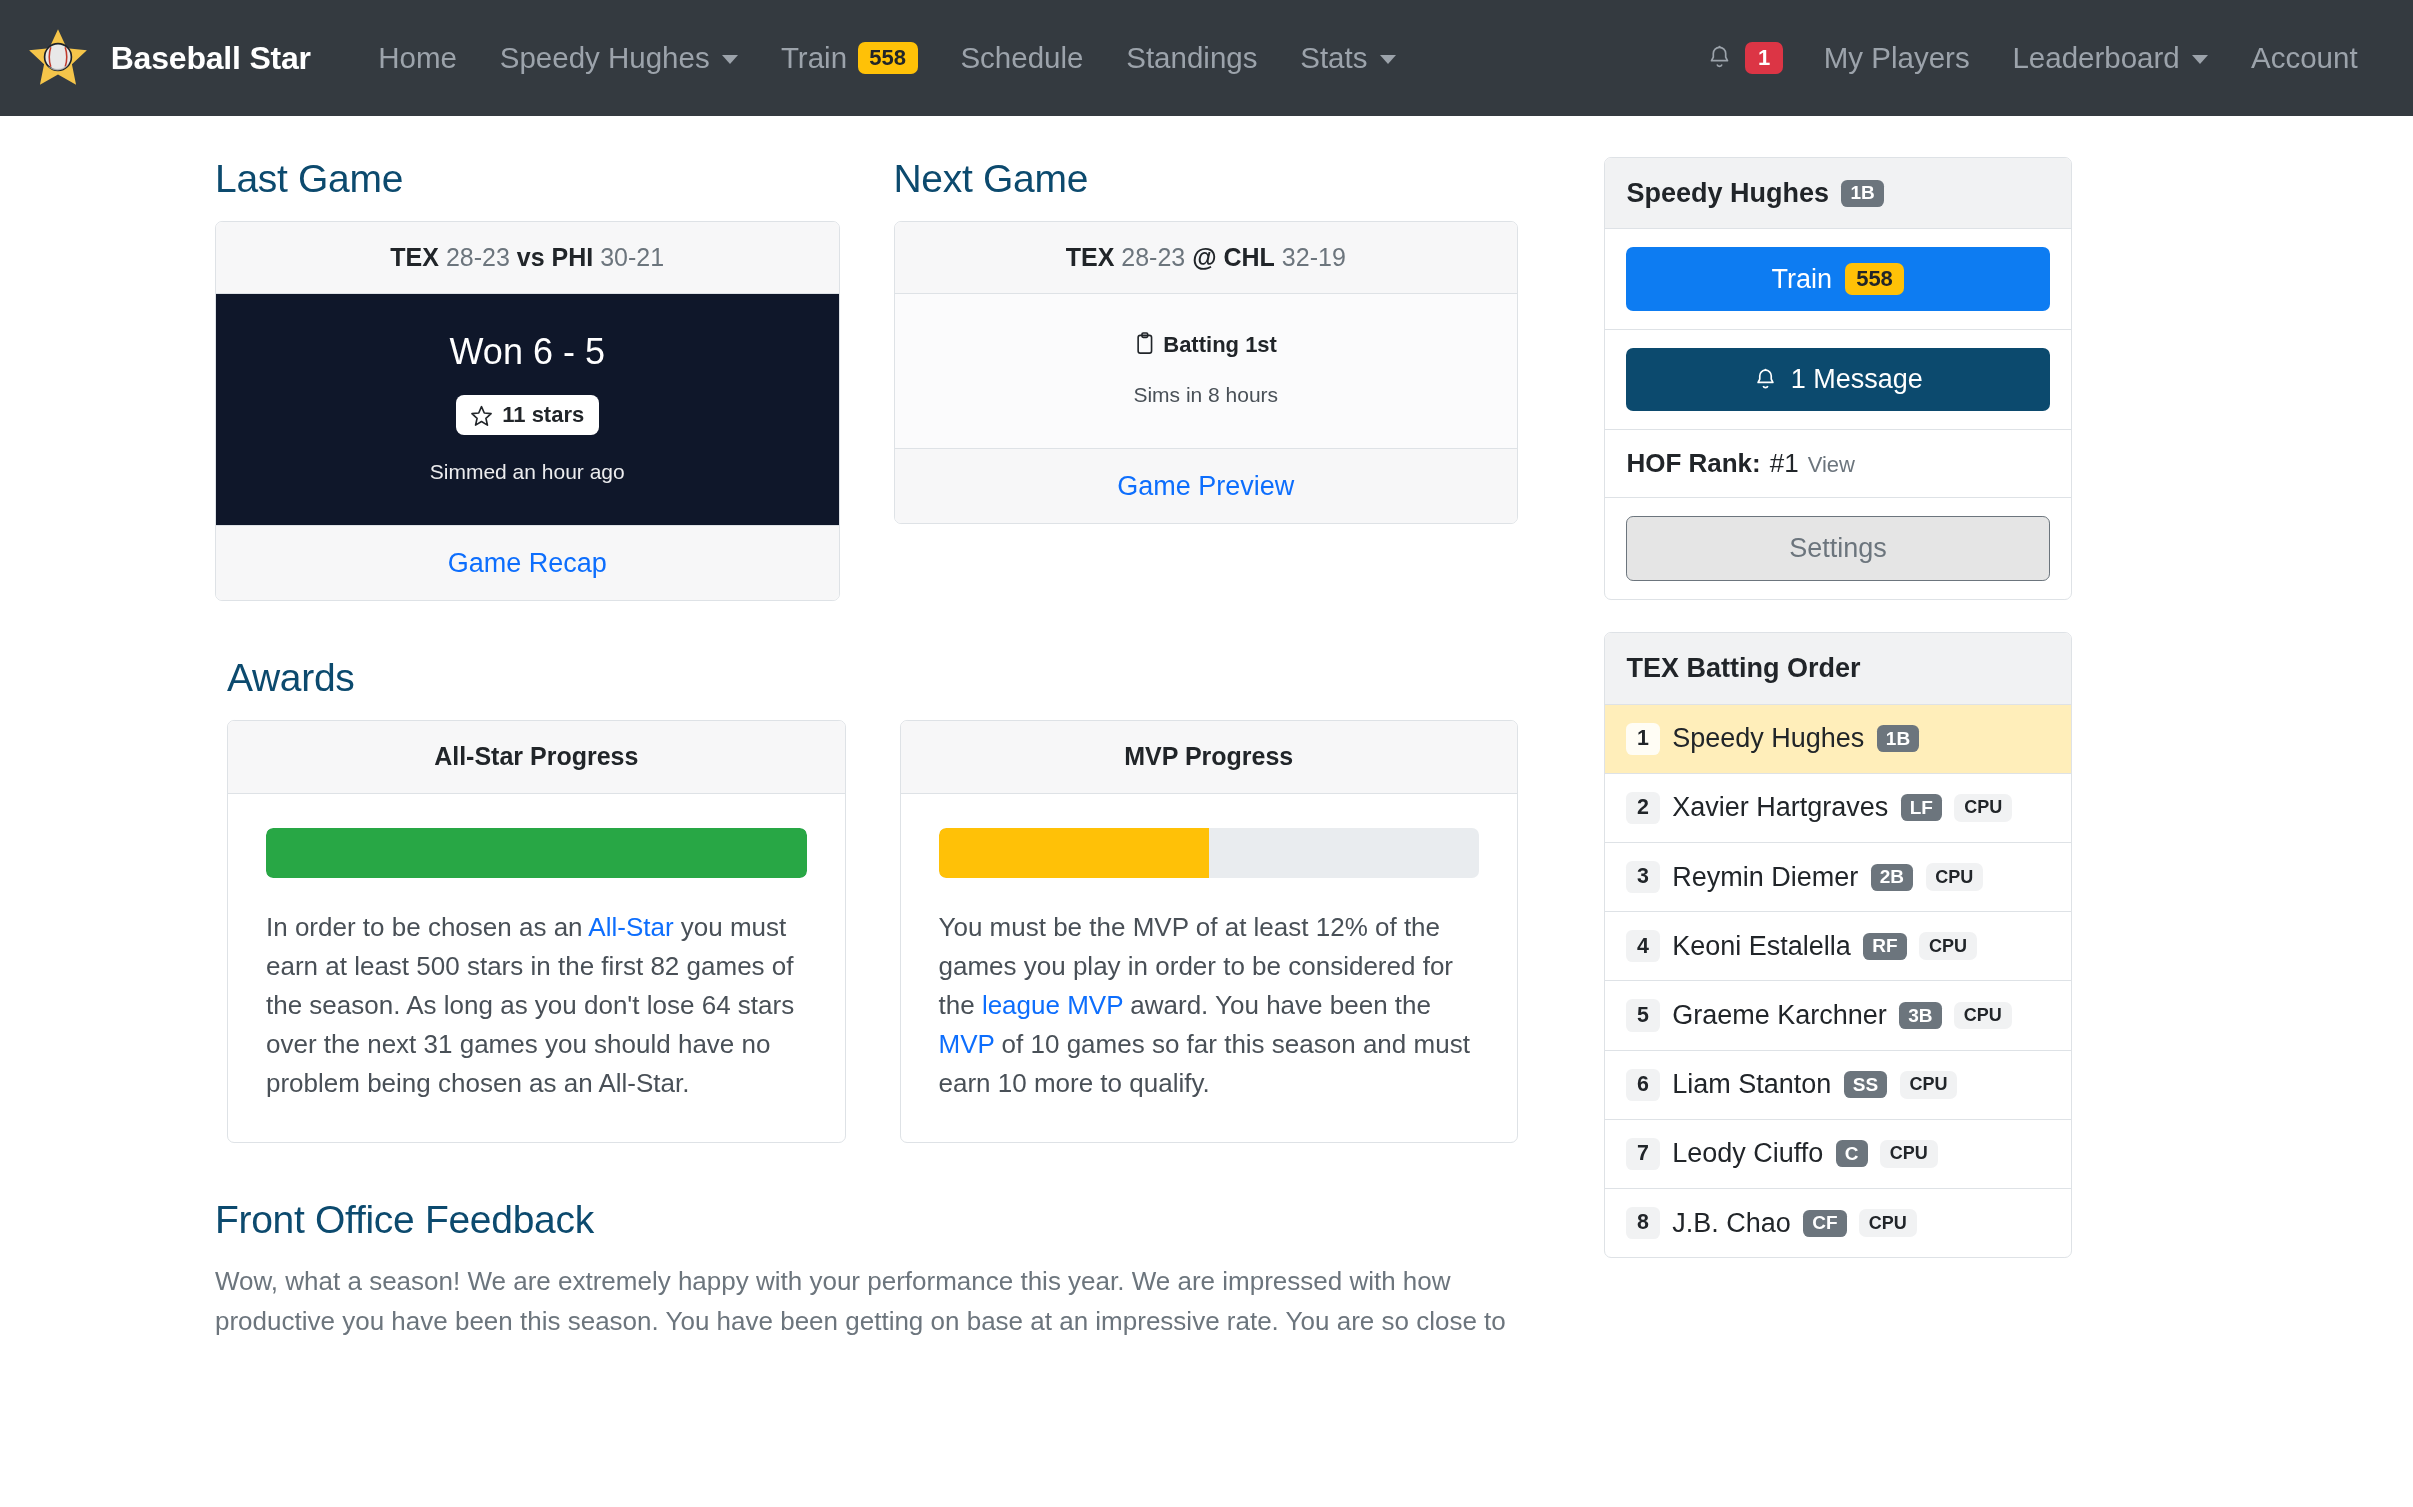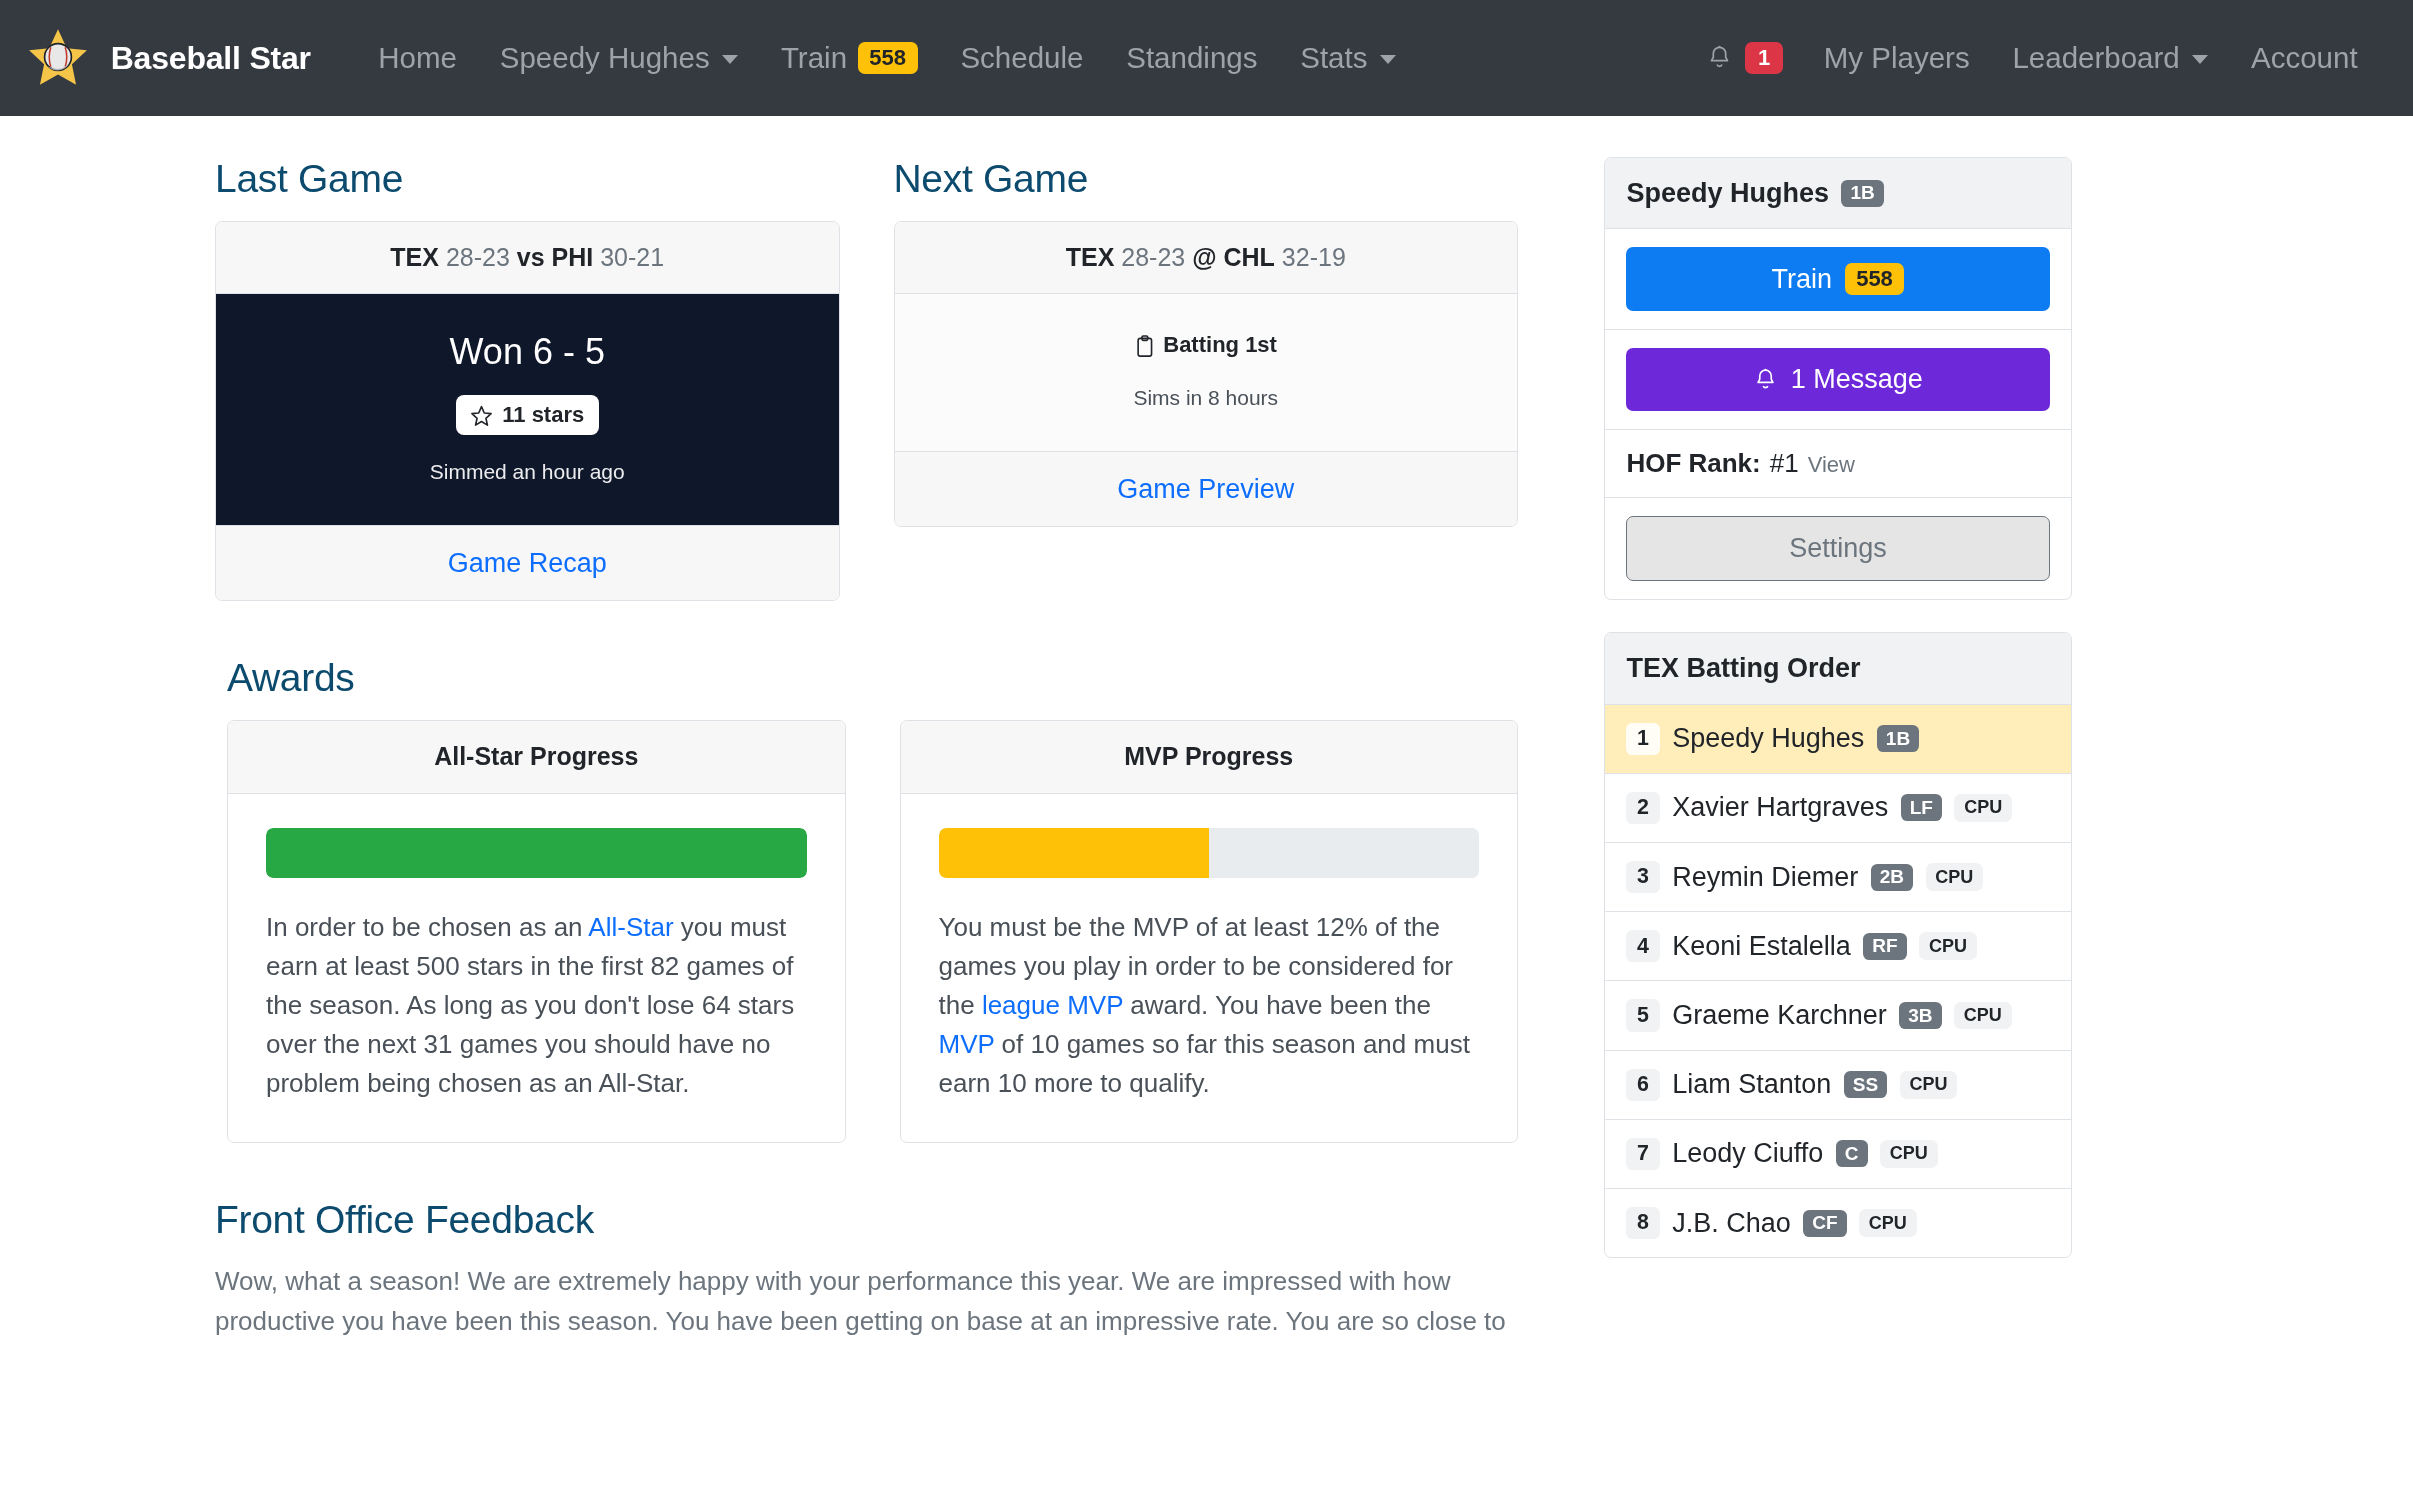--- a/index.html
+++ b/index.html
@@ -148,21 +148,21 @@
   }
   .star-outline { width: 23px; height: 23px; display: block; }
   .result-sub {
     margin-top: 25px;
     font-size: 21px;
     color: rgba(255,255,255,0.92);
   }
   .result-body.plain .result-sub { color: #495057; }
   .batting-pill {
     display: inline-flex;
-    align-items: flex-end;
+    align-items: flex-start;
     gap: 9px;
     font-size: 22px;
     font-weight: bold;
     color: #212529;
   }
   .clip-icon { width: 19.7px; height: 23px; display: block; }
 
   
   .awards-wrap { margin-top: 55px; padding-left: 12px; }
   .award-head {
@@ -241,21 +241,21 @@
     gap: 12.5px;
     width: 100%;
     border-radius: 7.1px;
     font-size: 27px;
     padding: 16px 9px;
     cursor: pointer;
     border: none;
     font-family: inherit;
   }
   .btn-primary { background: #0d7cf2; color: #fff; }
-  .btn-danger { background: #6d28d9; color: #fff; }
+  .btn-danger { background: #0c4a6e; color: #fff; }
   .btn-outline {
     background: #e5e5e5;
     color: #6c757d;
     border: 0.9px solid #6c757d;
   }
   .bell-white { width: 25px; height: 27px; display: block; }
   .hof-row {
     font-size: 26px;
     color: #212529;
     display: flex;

